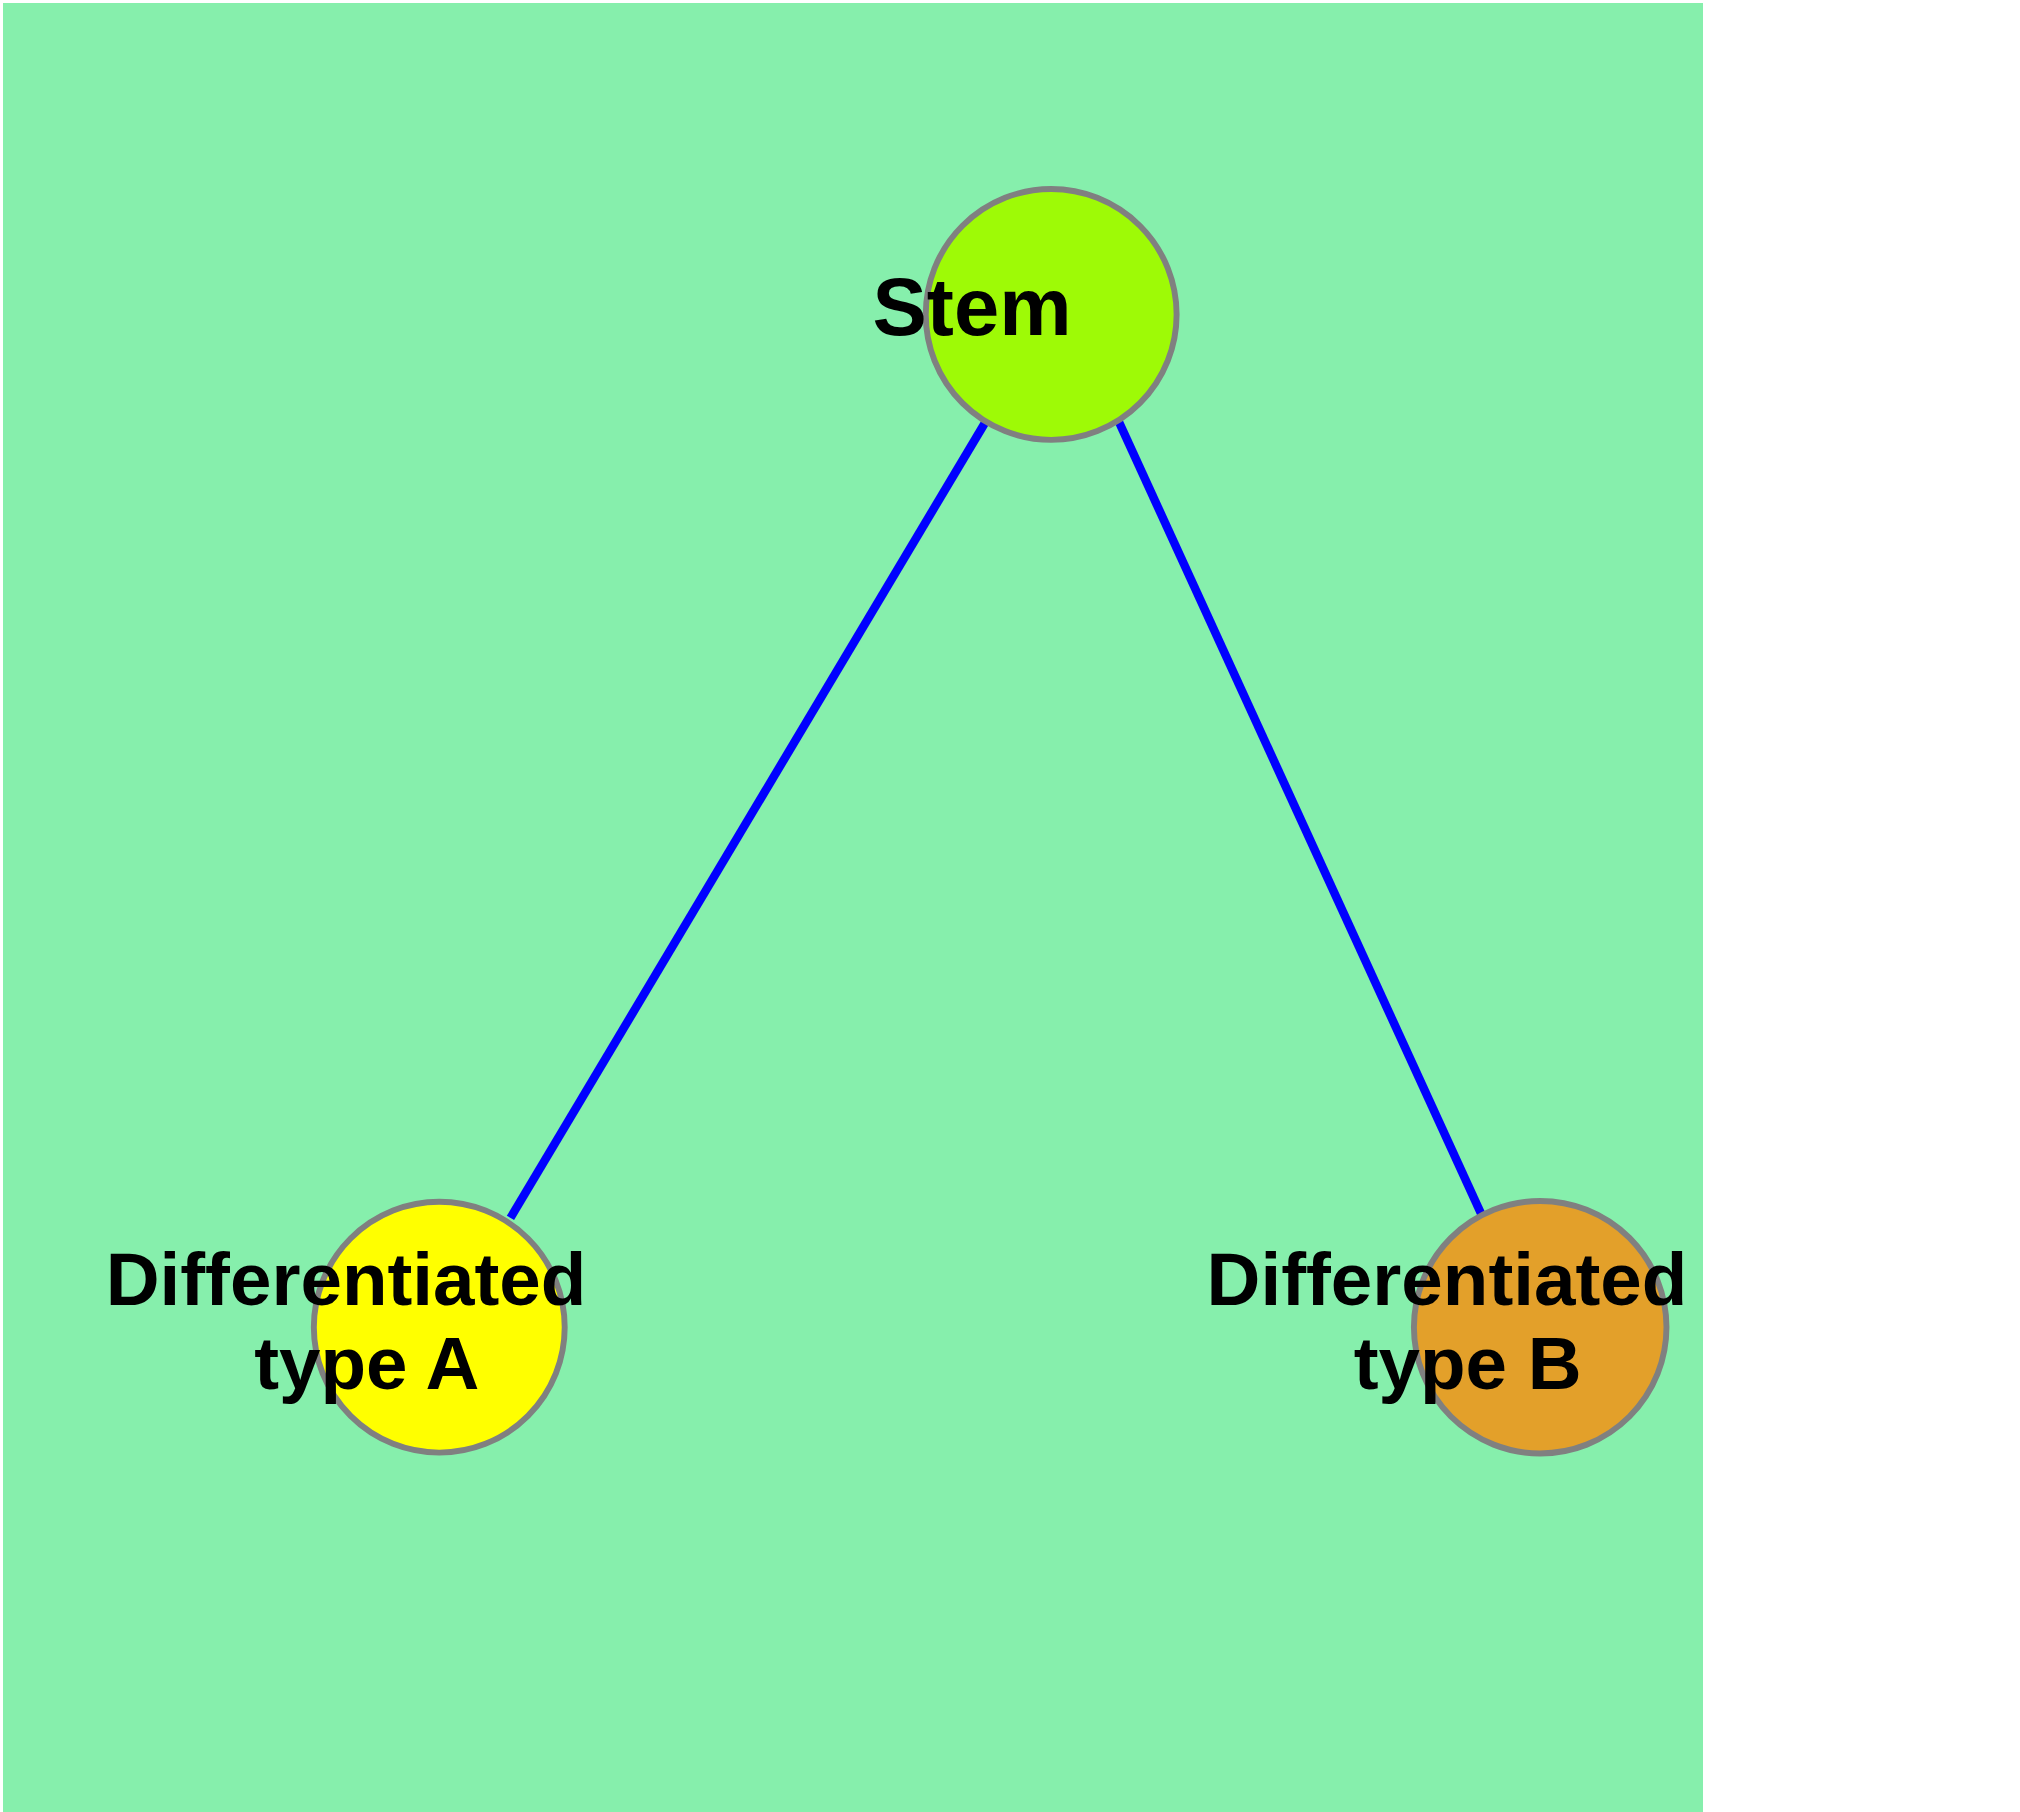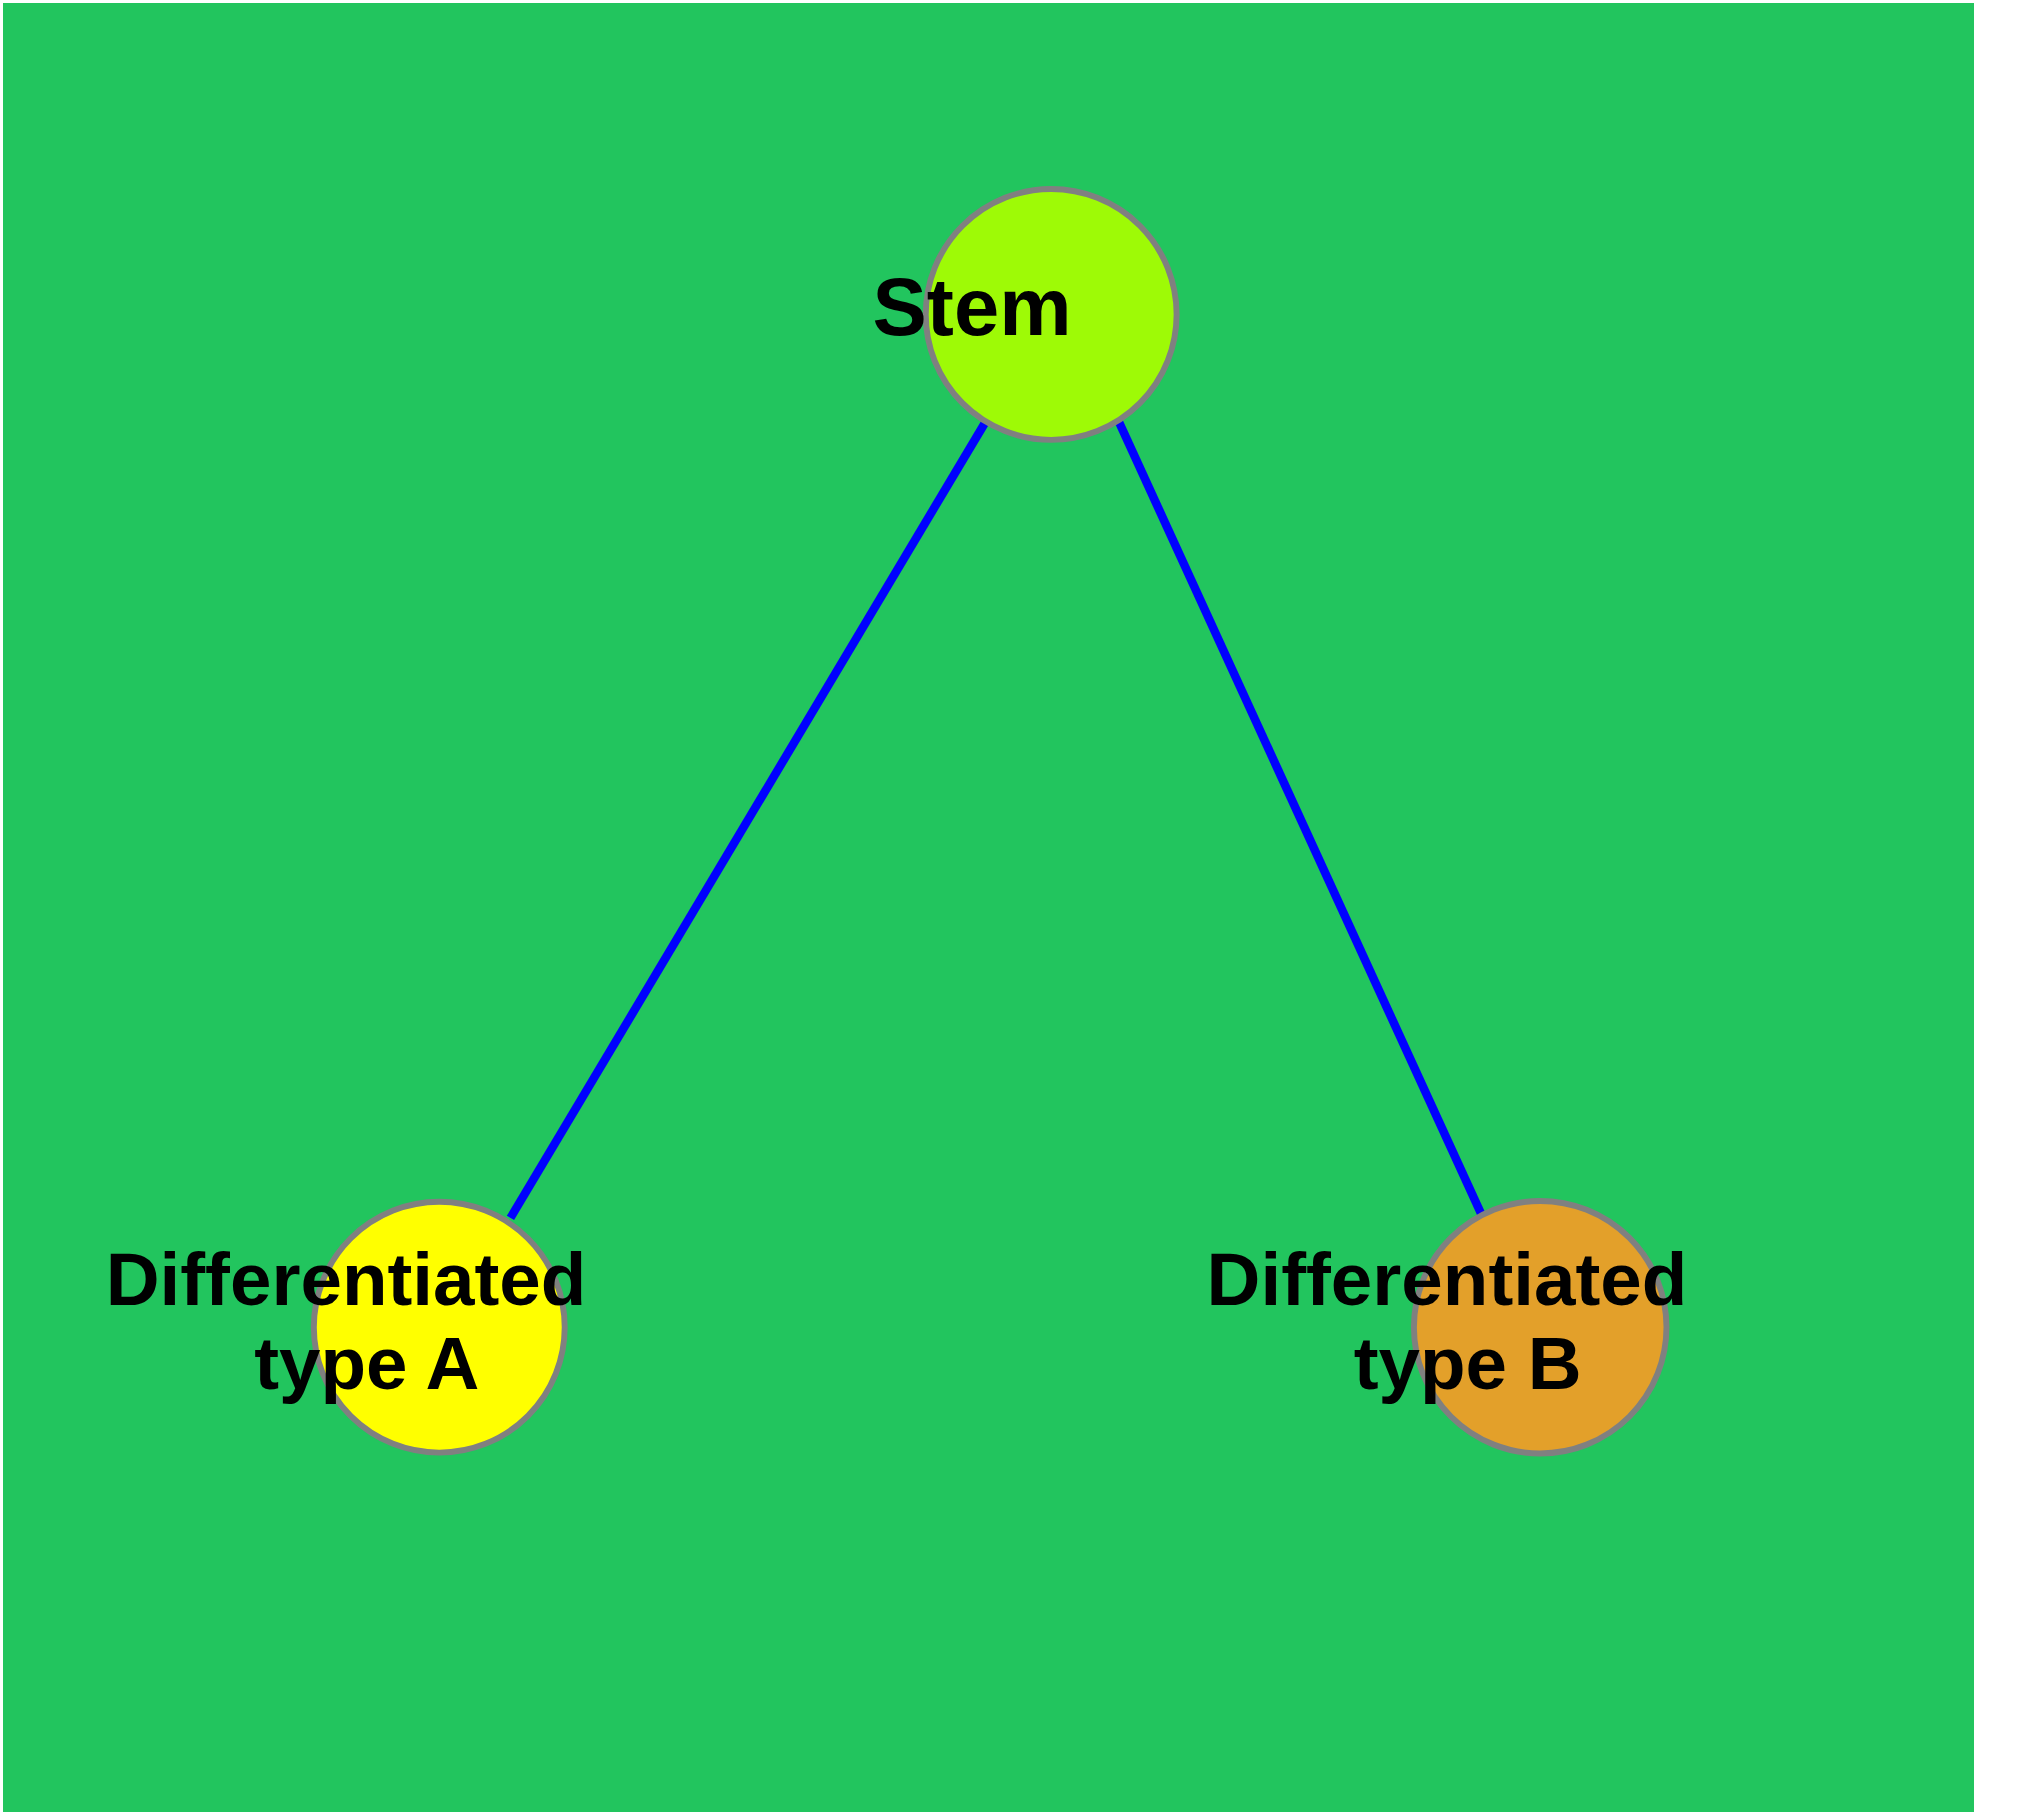--- a/index.html
+++ b/index.html
@@ -2,23 +2,23 @@
 <html style="font-size:13.6px"><head>
 <meta charset="utf-8">
 <style>
   html, body {
     margin: 0;
     padding: 0;
     background: #ffffff;
   }
   #canvas {
     position: relative;
-    width: 1974px;
+    width: 1703px;
     height: 1812px;
-    background: #22c55e;
+    background: #86efac;
     overflow: hidden;
     font-family: "Liberation Sans", "DejaVu Sans", sans-serif;
   }
   
   .edge-bleed-top {
     position: absolute;
     top: 0; left: 0;
     width: 2021px; height: 2.5px;
     background: #ffffff;
   }

